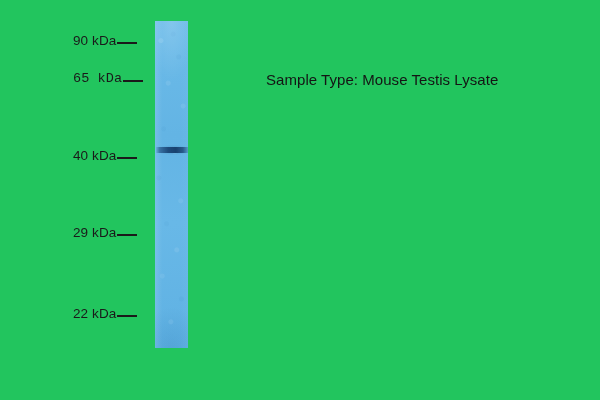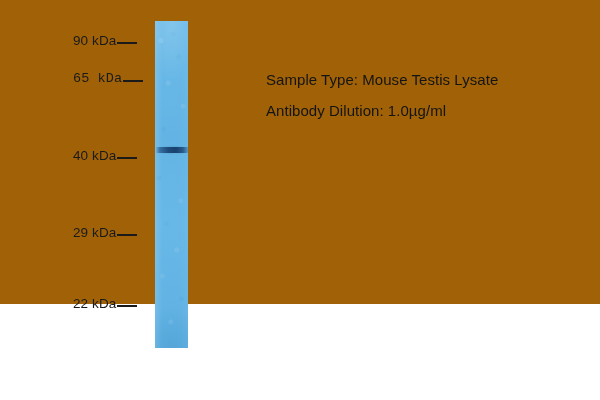--- a/index.html
+++ b/index.html
@@ -14,22 +14,22 @@
     overflow: hidden;
     font-family: "Liberation Sans", sans-serif;
     color: #000000;
   }
 
   #figure {
     position: absolute;
     left: 0;
     top: 0;
     width: 600px;
-    height: 304px;
-    background: #a16207;
+    height: 400px;
+    background: #22c55e;
   }
 
   
   .ladder-row {
     position: absolute;
     display: flex;
     align-items: center;
     white-space: nowrap;
     left: 73px;
   }
@@ -148,32 +148,31 @@
     <div class="ladder-row" style="top:148px;">
       <span class="ladder-label">40 kDa</span>
       <span class="ladder-tick" style="width:20px;"></span>
     </div>
 
     <div class="ladder-row" style="top:225px;">
       <span class="ladder-label">29 kDa</span>
       <span class="ladder-tick" style="width:20px;"></span>
     </div>
 
-    <div class="ladder-row" style="top:296px;align-items:flex-end;">
+    <div class="ladder-row" style="top:306px;align-items:flex-end;">
       <span class="ladder-label">22 kDa</span>
       <span class="ladder-tick" style="width:20px;"></span>
     </div>
 
   </div>
 
   <div id="lane-wrap">
     <div id="lane-bg"></div>
     <div id="lane-noise"></div>
     <div id="band-halo"></div>
     <div id="band"></div>
   </div>
 
   <div id="info-block">
     <div class="info-line">Sample Type: Mouse Testis Lysate</div>
-    <div class="info-line">Antibody Dilution: 1.0µg/ml</div>
   </div>
 
 </div>
 
 </body></html>

